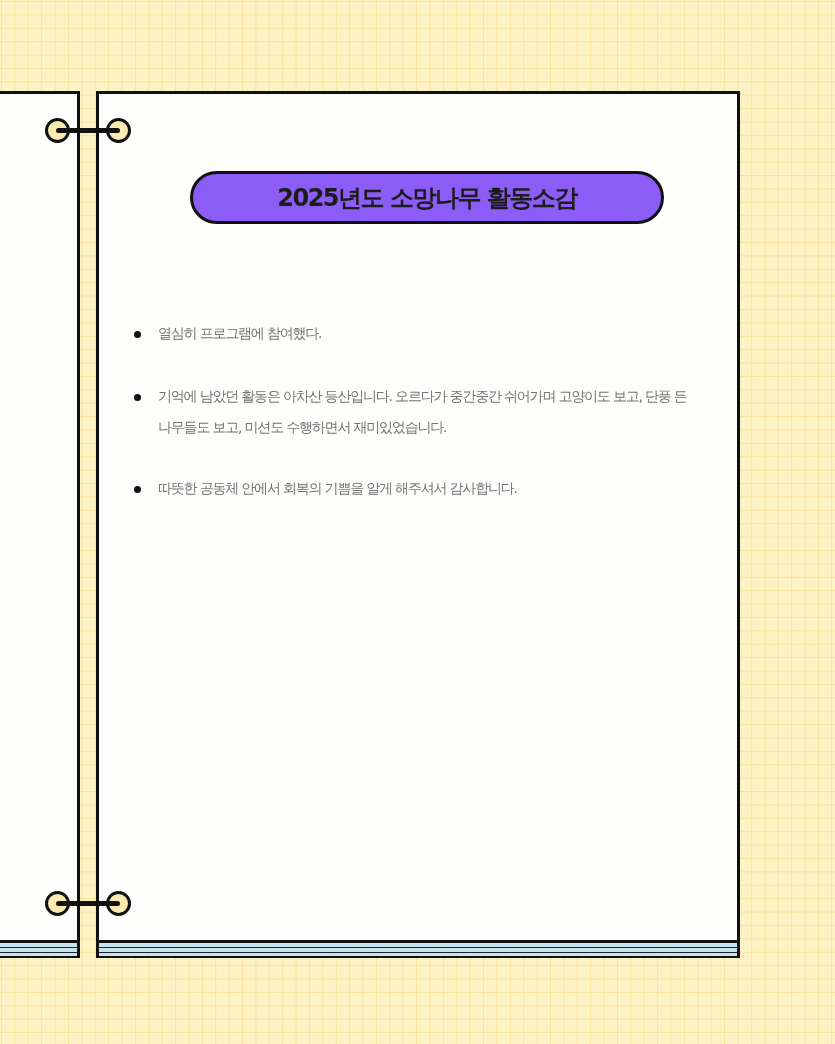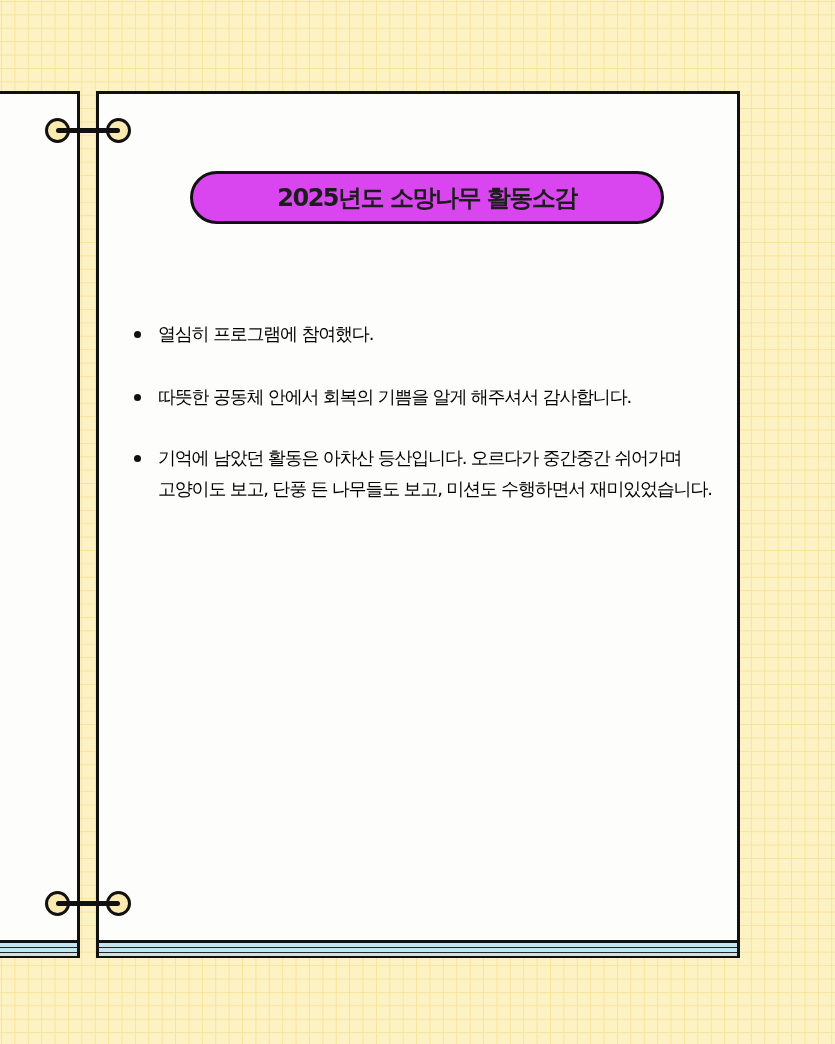--- a/index.html
+++ b/index.html
@@ -80,21 +80,21 @@
       width: 64px; height: 5px;
       background: #111;
       border-radius: 3px;
     }
 
     
     .title-pill {
       position: absolute;
       left: 190px; top: 171px;
       width: 474px; height: 53px;
-      background: #d946ef;
+      background: #8b5cf6;
       border: 3px solid #111;
       border-radius: 27px;
       display: flex; align-items: center; justify-content: center;
     }
     .title-pill span {
       font-family: "DejaVu Sans", sans-serif;
       font-weight: bold;
       font-size: 24px;
       color: #1c1c1c;
       letter-spacing: -1.5px;
@@ -104,23 +104,23 @@
     .notes {
       position: absolute;
       left: 130px; top: 318px;
       width: 600px;
       list-style: none;
     }
     .notes li {
       position: relative;
       padding-left: 28px;
       font-family: "DejaVu Sans", sans-serif;
-      font-size: 18px;
+      font-size: 14px;
       line-height: 31px;
-      color: #000000;
+      color: #737373;
       letter-spacing: -1.2px;
       margin-bottom: 30px;
       word-break: keep-all;
     }
     .notes li::before {
       content: "";
       position: absolute;
       left: 4px; top: 13px;
       width: 7px; height: 7px;
       border-radius: 50%;
@@ -151,15 +151,15 @@
   <div class="circle r"></div>
   <div class="bar"></div>
 </div>
 
 <div class="title-pill">
   <span>2025년도 소망나무 활동소감</span>
 </div>
 
 <ul class="notes">
   <li>열심히 프로그램에 참여했다.</li>
+  <li>기억에 남았던 활동은 아차산 등산입니다. 오르다가 중간중간 쉬어가며 고양이도 보고, 단풍 든 나무들도 보고, 미션도 수행하면서 재미있었습니다.</li>
   <li> 따뜻한 공동체 안에서 회복의 기쁨을 알게 해주셔서 감사합니다.</li>
-  <li>기억에 남았던 활동은 아차산 등산입니다. 오르다가 중간중간 쉬어가며 고양이도 보고, 단풍 든 나무들도 보고, 미션도 수행하면서 재미있었습니다.</li>
 </ul>
 
 </body></html>

